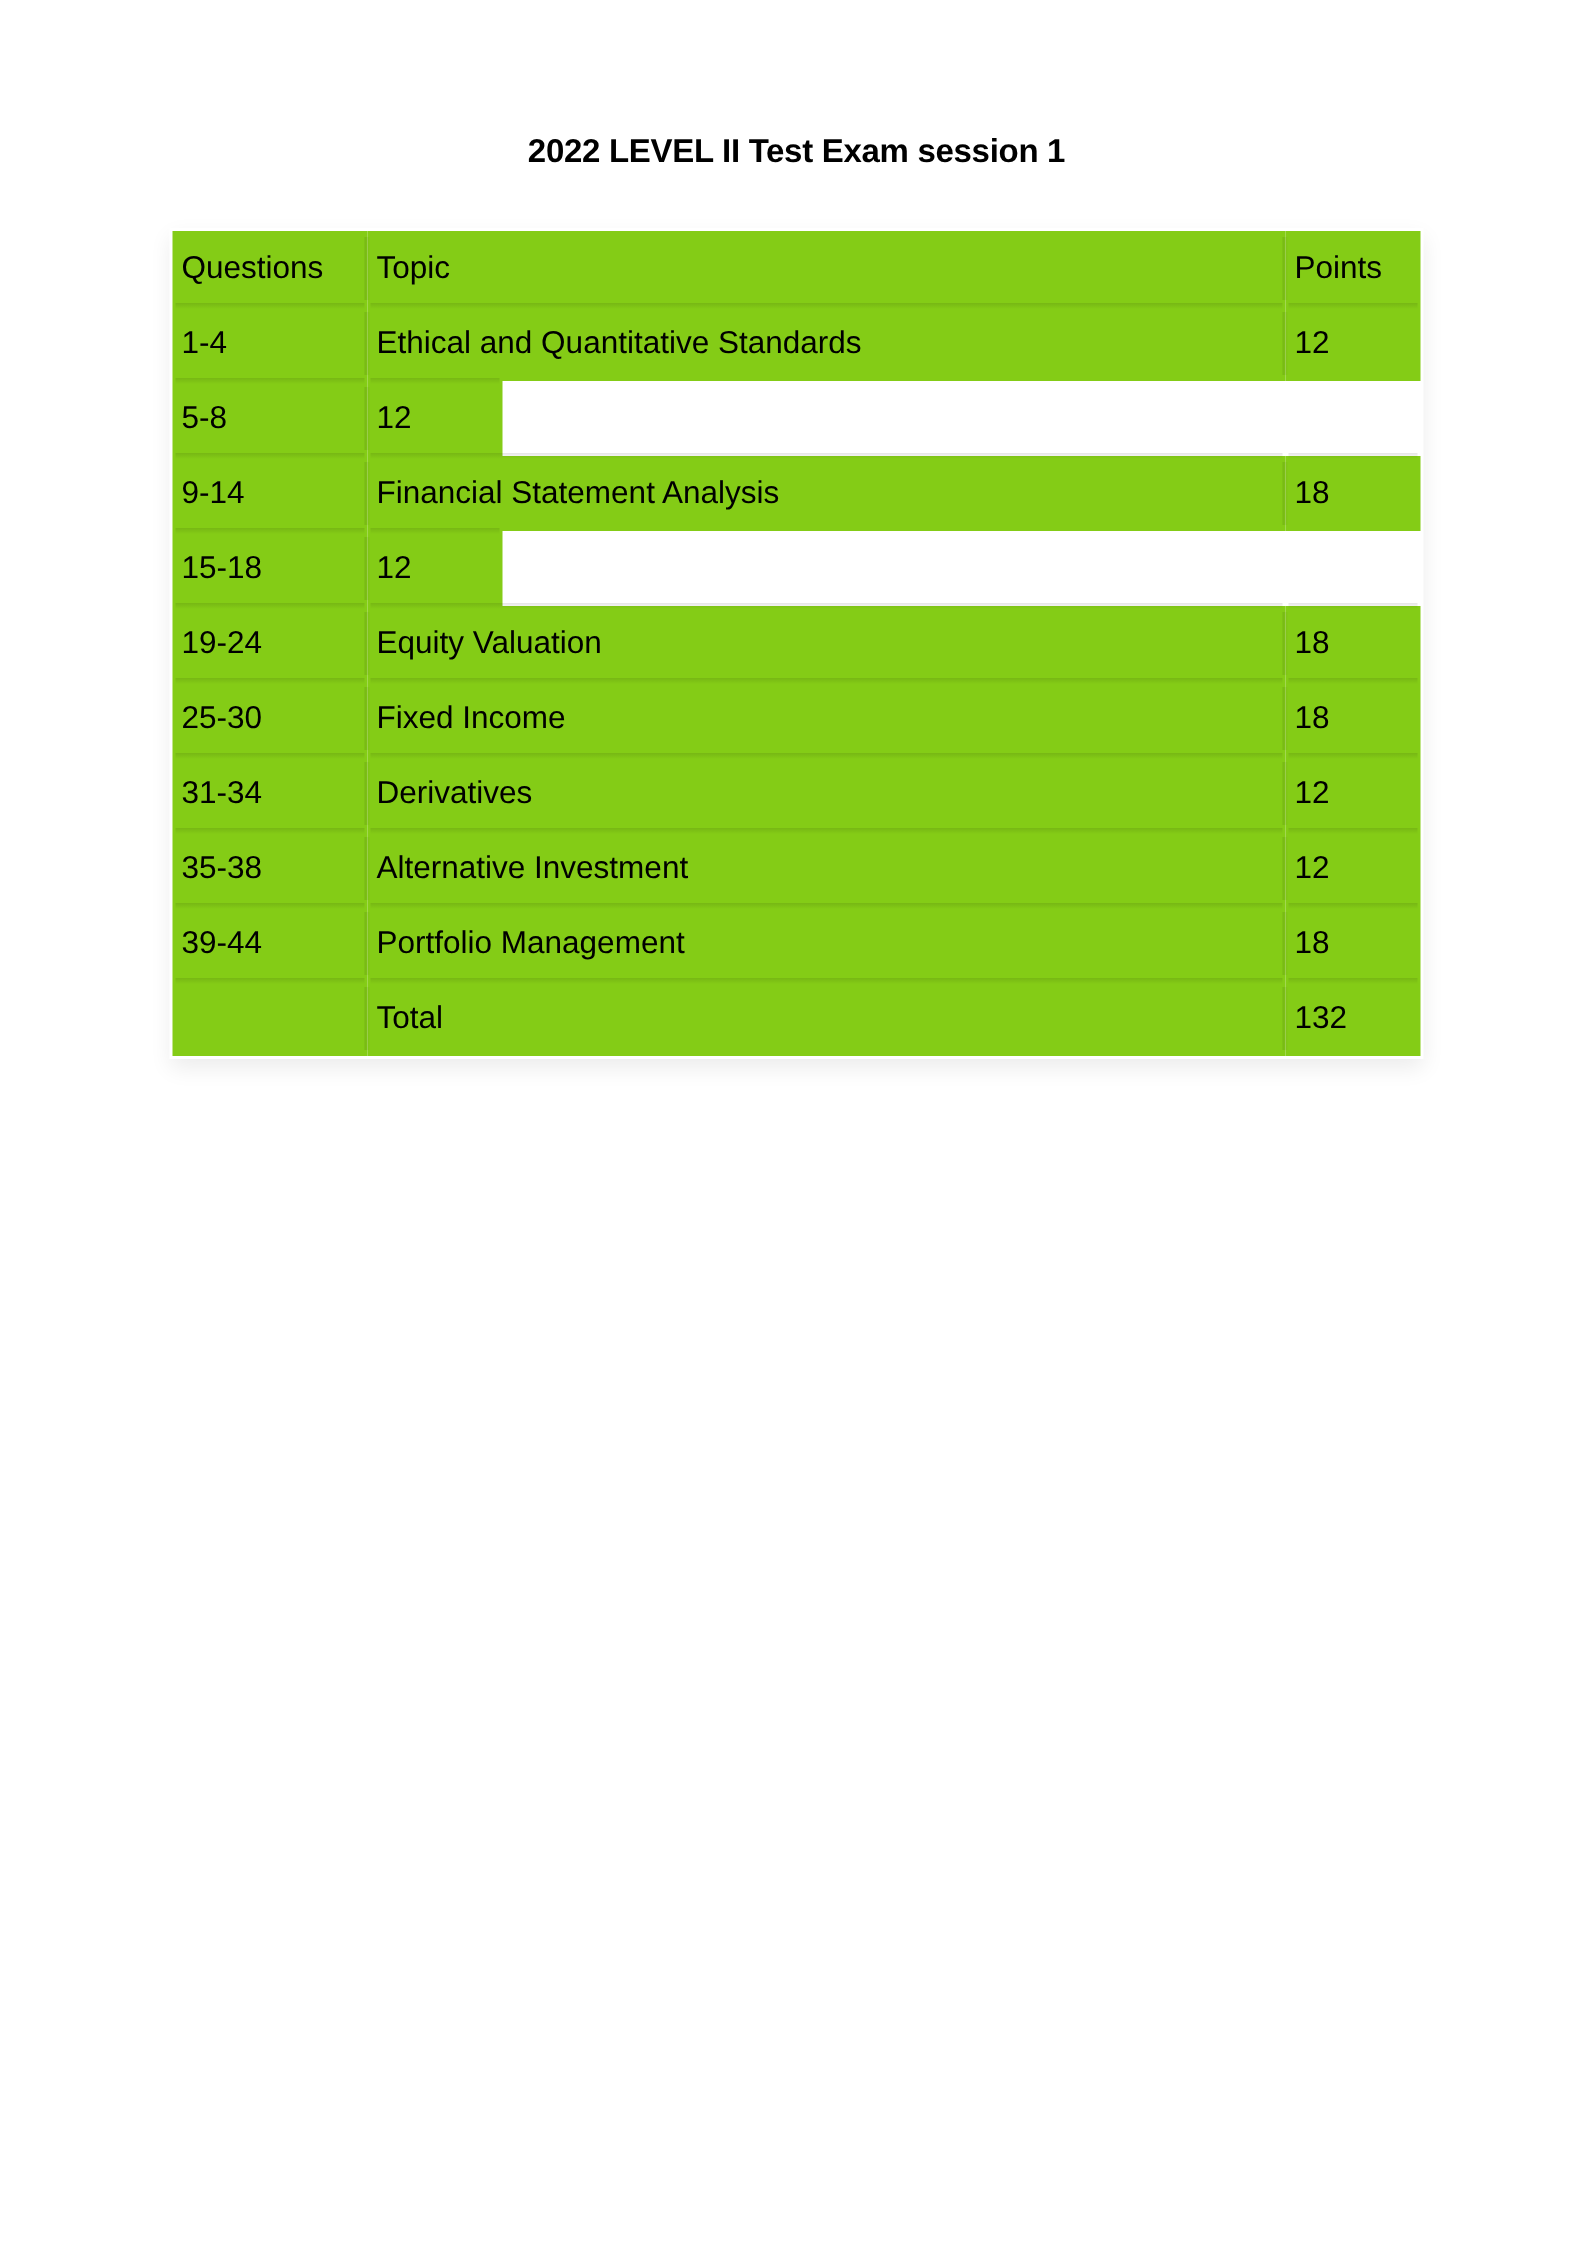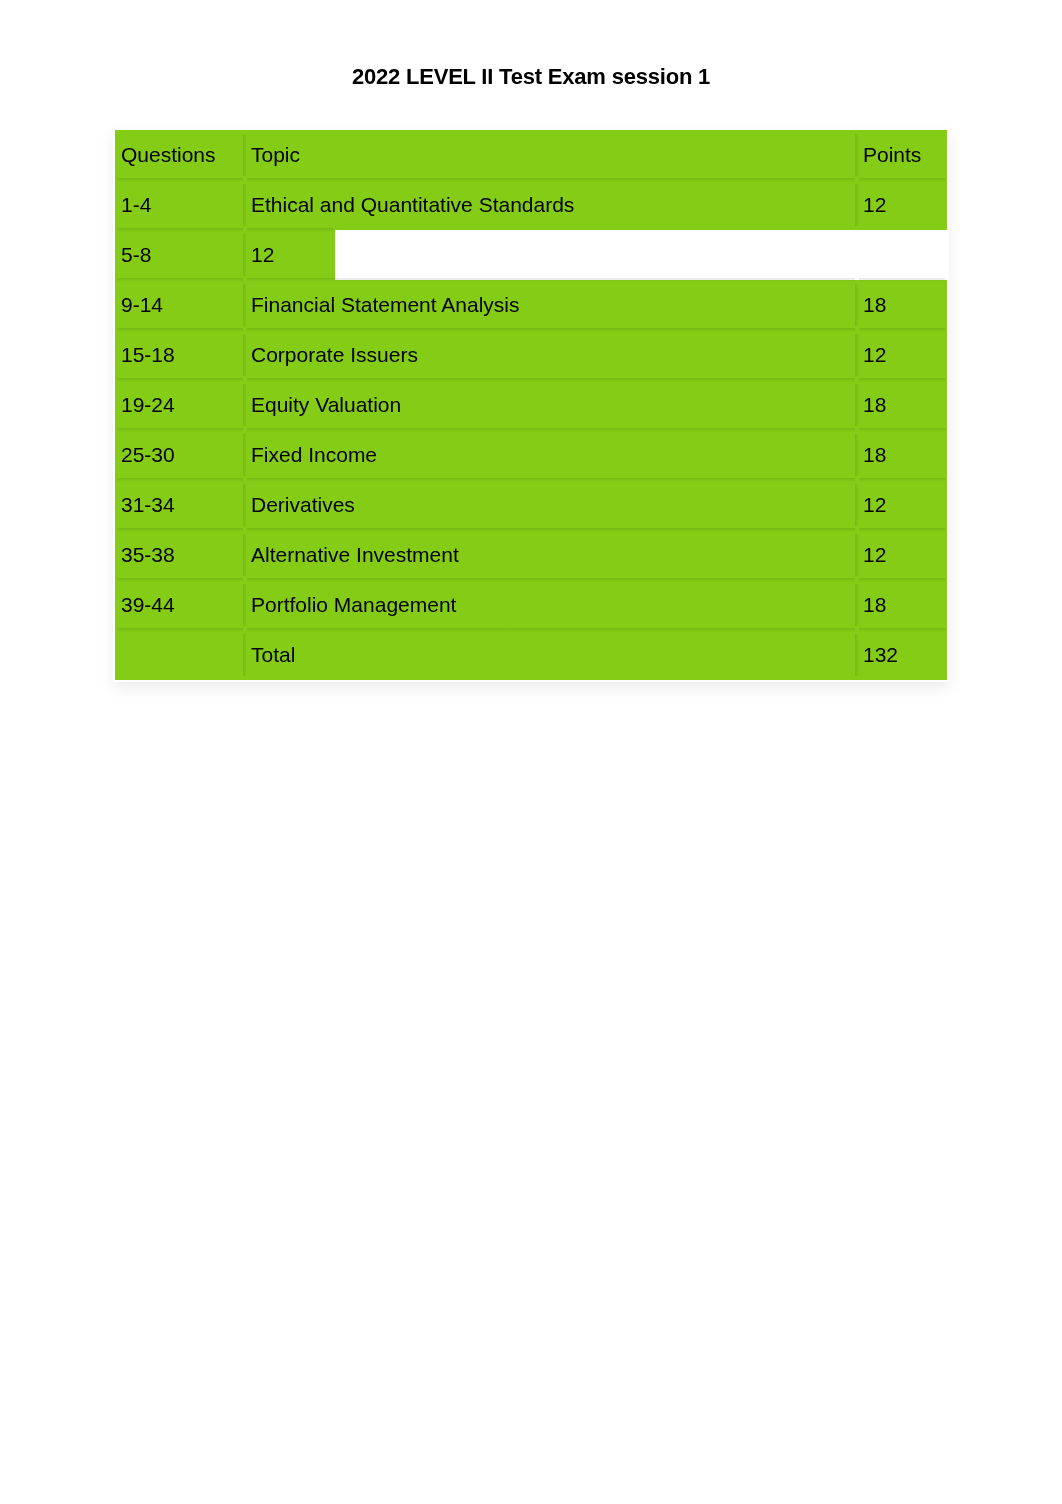--- a/index.html
+++ b/index.html
@@ -8,21 +8,21 @@
       box-sizing: border-box;
     }
     body {
       width: 1062px;
       height: 1504px;
       background: #ffffff;
       font-family: -apple-system, BlinkMacSystemFont, "Helvetica Neue", Helvetica, Arial, sans-serif;
       color: #000000;
     }
     .page {
-      padding-top: 64px;
+      padding-top: 88px;
       padding-left: 115px;
       padding-right: 115px;
     }
     .title {
       text-align: center;
       font-size: 22px;
       font-weight: 700;
       margin-bottom: 40px;
       letter-spacing: -0.2px;
     }
@@ -114,21 +114,20 @@
       <div class="cell cell-questions">5-8</div>
       <div class="cell cell-points">12</div>
     </div>
     <div class="row">
       <div class="cell cell-questions">9-14</div>
       <div class="cell cell-topic">Financial Statement Analysis</div>
       <div class="cell cell-points">18</div>
     </div>
     <div class="row">
       <div class="cell cell-questions">15-18</div>
-      <div class="cell cell-topic">Corporate Issuers</div>
       <div class="cell cell-points">12</div>
     </div>
     <div class="row">
       <div class="cell cell-questions">19-24</div>
       <div class="cell cell-topic">Equity Valuation</div>
       <div class="cell cell-points">18</div>
     </div>
     <div class="row">
       <div class="cell cell-questions">25-30</div>
       <div class="cell cell-topic">Fixed Income</div>

